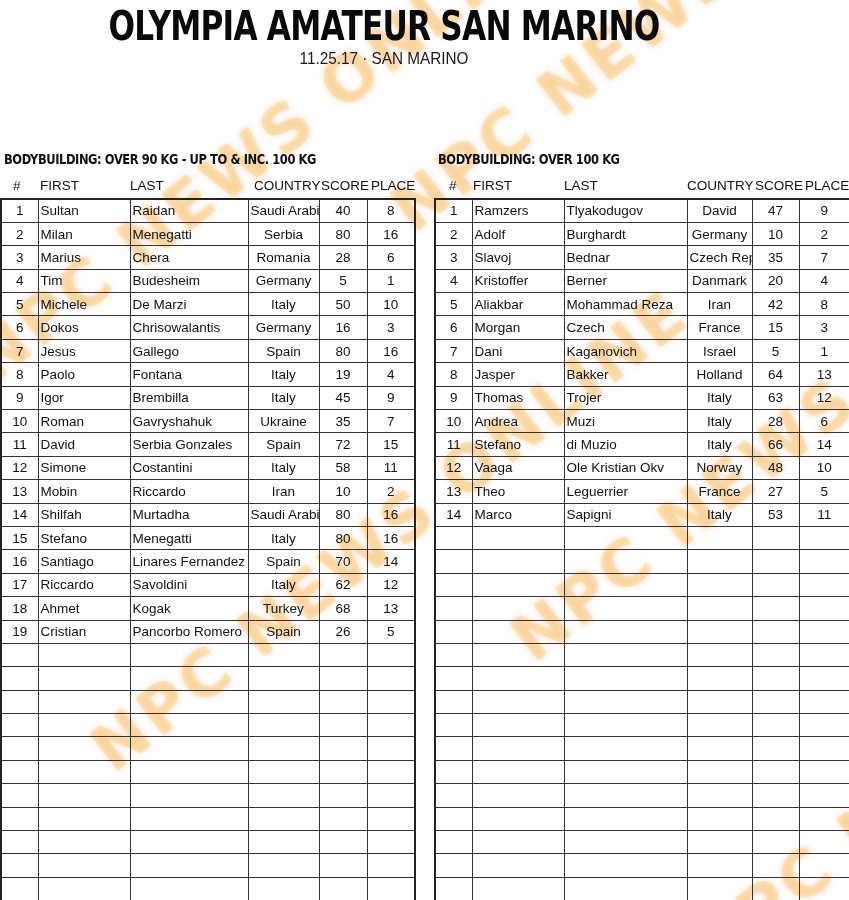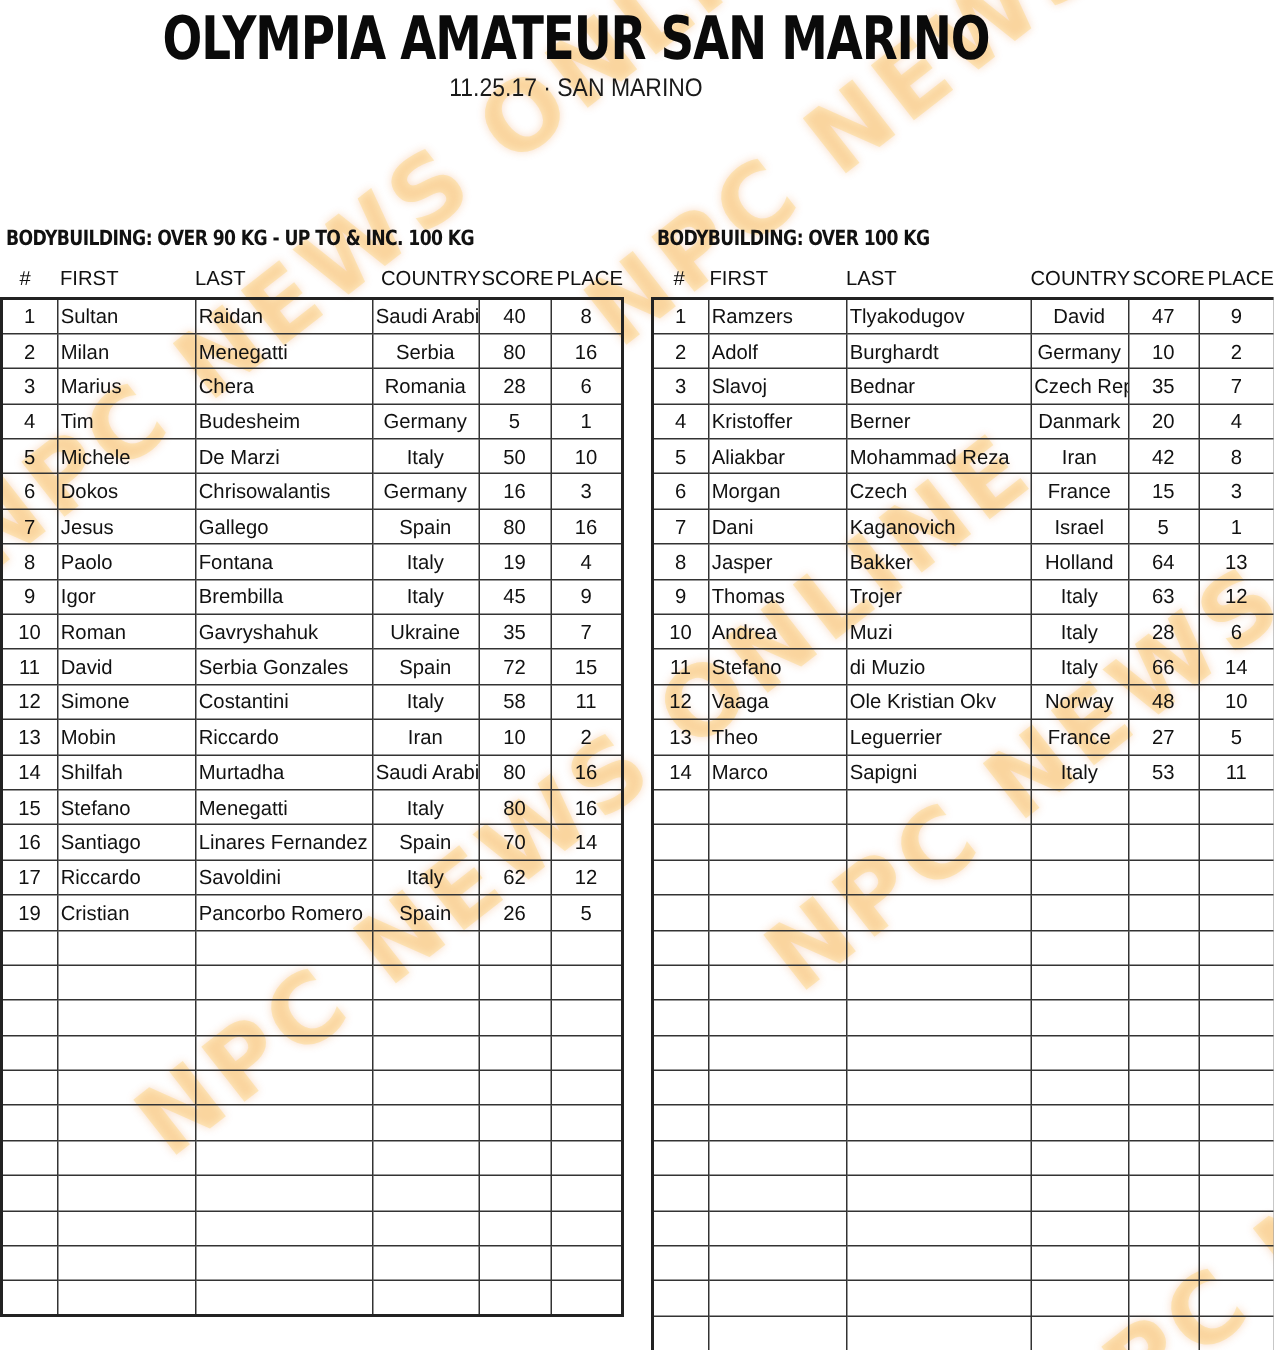--- a/index.html
+++ b/index.html
@@ -210,20 +210,28 @@
       </tr>
       <tr>
         <td class="c-num">17</td>
         <td class="c-first">Riccardo</td>
         <td class="c-last">Savoldini</td>
         <td class="c-country">Italy</td>
         <td class="c-score">62</td>
         <td class="c-place">12</td>
       </tr>
       <tr>
+        <td class="c-num">18</td>
+        <td class="c-first">Ahmet</td>
+        <td class="c-last">Kogak</td>
+        <td class="c-country">Turkey</td>
+        <td class="c-score">68</td>
+        <td class="c-place">13</td>
+      </tr>
+      <tr>
         <td class="c-num">19</td>
         <td class="c-first">Cristian</td>
         <td class="c-last">Pancorbo Romero</td>
         <td class="c-country">Spain</td>
         <td class="c-score">26</td>
         <td class="c-place">5</td>
       </tr>
       <tr>
         <td class="c-num"></td>
         <td class="c-first"></td>

